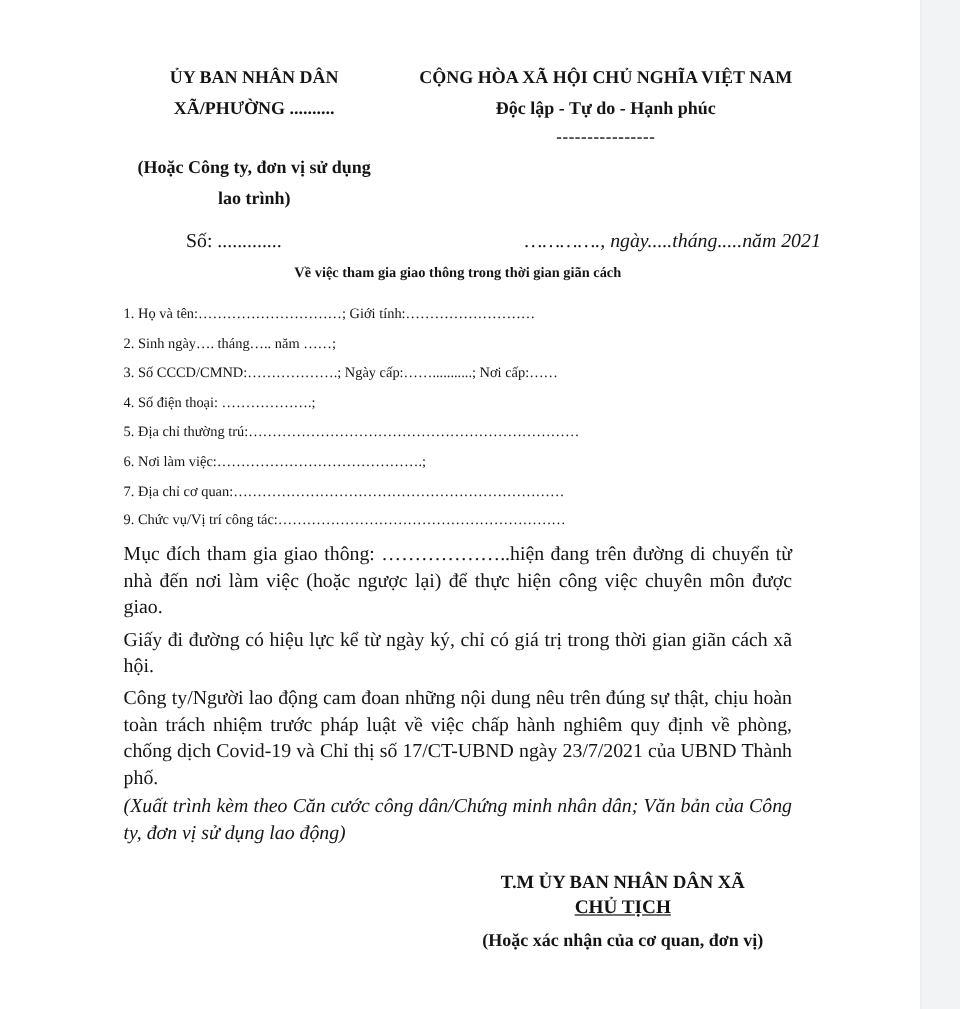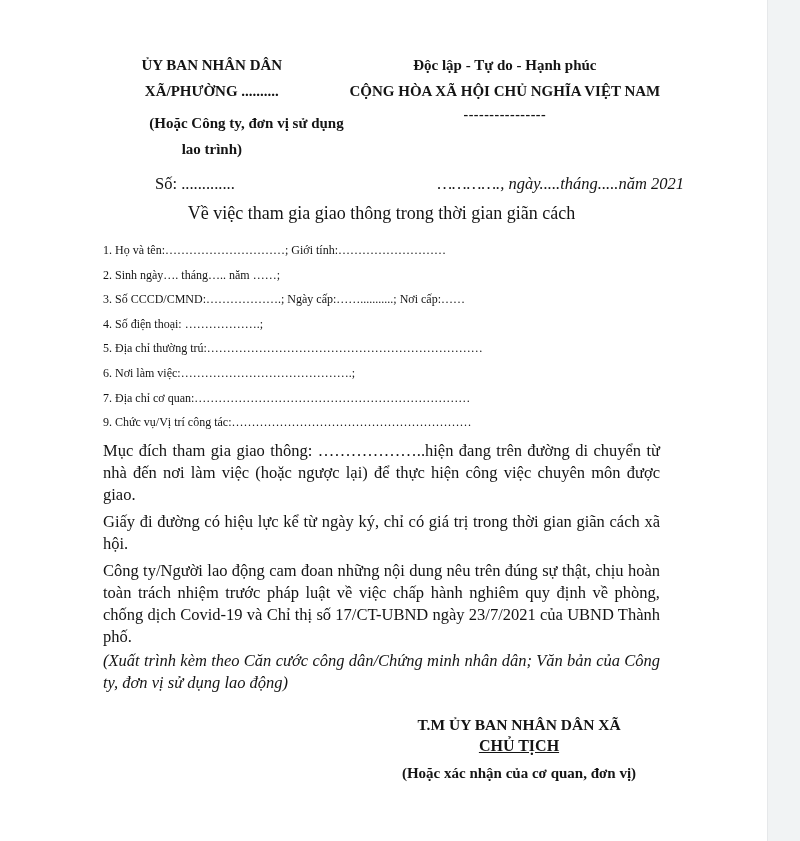--- a/index.html
+++ b/index.html
@@ -28,21 +28,21 @@
     display: flex;
     padding: 0 100px 0 80px;
   }
   .header-left {
     flex: 0 0 45%;
     text-align: center;
     font-weight: bold;
     font-size: 15px;
     line-height: 26px;
   }
-  .header-left .alt-note { margin-top: 6px; text-align: right; }
+  .header-left .alt-note { margin-top: 23px; }
   .header-right {
     flex: 1 1 auto;
     text-align: center;
     font-weight: bold;
     font-size: 15px;
     line-height: 26px;
   }
   .motto-sep {
     font-weight: bold;
     letter-spacing: 0.5px;
@@ -62,22 +62,22 @@
   .content { padding: 0 106px 0 103px; }
   .doc-title {
     text-align: center;
     font-size: 19px;
     font-weight: bold;
     margin-top: 16px;
     letter-spacing: 0.3px;
   }
   .doc-subtitle {
     text-align: center;
-    font-size: 18px;
-    font-weight: normal;
+    font-size: 12px;
+    font-weight: bold;
     margin-top: 9px;
   }
   
   .fields { margin-top: 14px; font-size: 12px; }
   .fields div { line-height: 24.6px; white-space: nowrap; overflow: hidden; }
   
   .para {
     font-size: 16.5px;
     line-height: 22px;
     text-align: justify;
@@ -101,22 +101,22 @@
 <div class="page">
 
   <div class="header">
     <div class="header-left">
       <div>ỦY BAN NHÂN DÂN</div>
       <div>XÃ/PHƯỜNG ..........</div>
       <div class="alt-note">(Hoặc Công ty, đơn vị sử dụng</div>
       <div>lao trình)</div>
     </div>
     <div class="header-right">
+      <div>CỘNG HÒA XÃ HỘI CHỦ NGHĨA VIỆT NAM</div>
       <div>Độc lập - Tự do - Hạnh phúc</div>
-      <div>CỘNG HÒA XÃ HỘI CHỦ NGHĨA VIỆT NAM</div>
       <div class="motto-sep">----------------</div>
     </div>
   </div>
 
   <div class="meta-row">
     <span>Số: .............</span>
     <span class="date-line">…………., ngày.....tháng.....năm 2021</span>
   </div>
 
   <div class="content">

